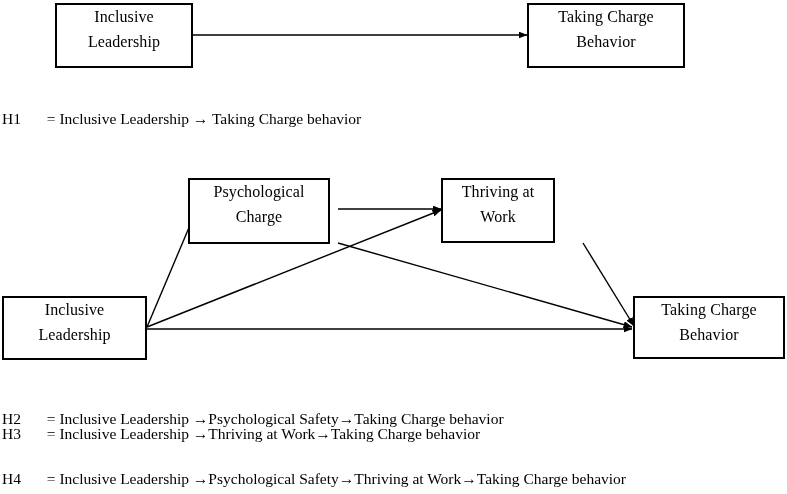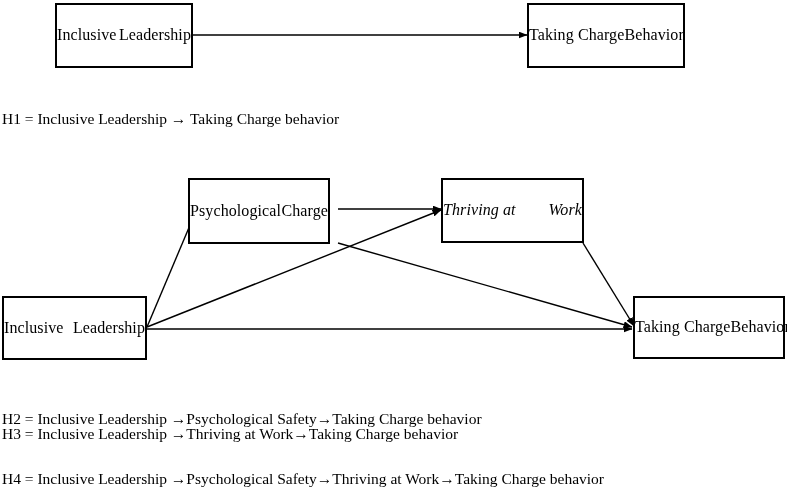--- a/index.html
+++ b/index.html
@@ -26,22 +26,23 @@
     width: 787px;
     height: 494px;
     pointer-events: none;
   }
   .node-box {
     position: absolute;
     box-sizing: border-box;
     border: 2px solid #000000;
     background: #ffffff;
     display: flex;
+    flex-direction: column;
     align-items: center;
-    justify-content: space-between;
+    justify-content: flex-start;
     text-align: center;
     font-size: 16px;
     line-height: 1.55;
     letter-spacing: 0.1px;
     z-index: 3;
   }
   .node-line {
     display: block;
     white-space: nowrap;
   }
@@ -51,20 +52,21 @@
     font-size: 15.5px;
     line-height: 1.1;
     white-space: nowrap;
     z-index: 4;
   }
   .hyp-tag {
     font-weight: normal;
   }
   .hyp-text {
     font-weight: normal;
+    margin-left: 22px;
   }
 </style>
 </head>
 <body>
 
 <div id="canvas">
 
   <svg class="svg-layer" viewBox="0 0 787 494" width="787" height="494">
     <defs>
       <marker id="arrowhead" markerWidth="9" markerHeight="7" refX="8.5" refY="3.5" orient="auto" markerUnits="userSpaceOnUse">
@@ -99,21 +101,21 @@
 
   <div class="hyp-line" style="top:110px;">
     <span class="hyp-tag">H1</span><span class="hyp-text"> = Inclusive Leadership → Taking Charge behavior</span>
   </div>
 
   <div class="node-box" style="left:188px; top:178px; width:142px; height:66px;">
     <span class="node-line">Psychological</span>
     <span class="node-line">Charge</span>
   </div>
 
-  <div class="node-box" style="left:441px; top:178px; width:143px; height:65px;font-style:italic;">
+  <div class="node-box" style="left:441px; top:178px; width:114px; height:65px;">
     <span class="node-line">Thriving at</span>
     <span class="node-line">Work</span>
   </div>
 
   <div class="node-box" style="left:2px; top:296px; width:145px; height:64px;">
     <span class="node-line">Inclusive</span>
     <span class="node-line">Leadership</span>
   </div>
 
   <div class="node-box" style="left:633px; top:296px; width:152px; height:63px;">

